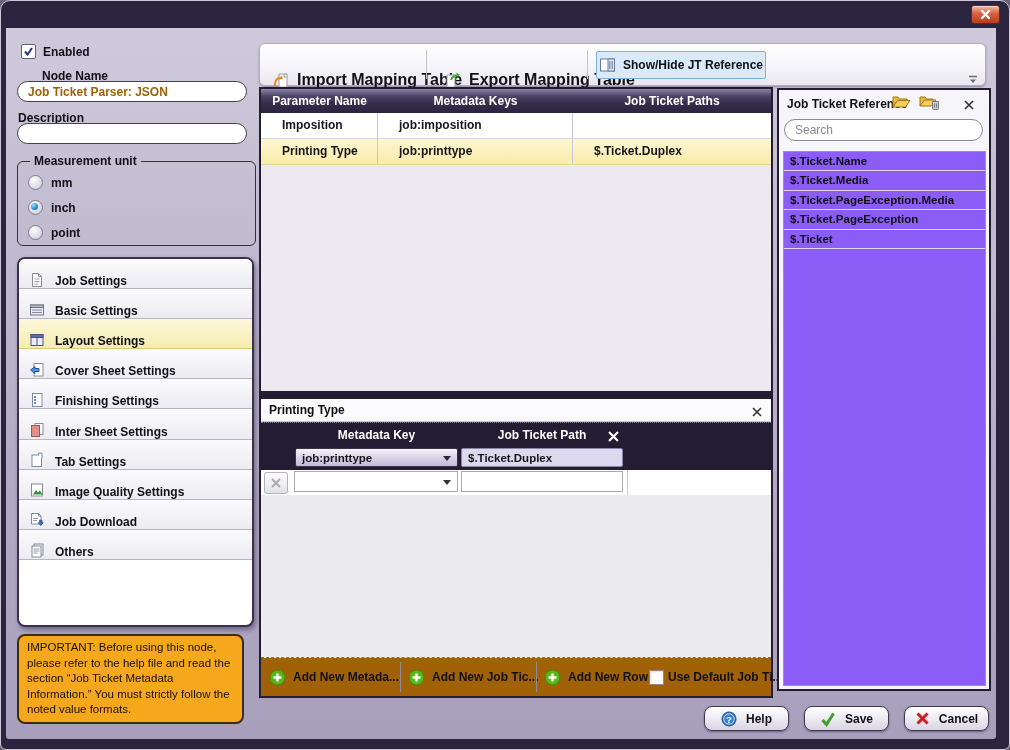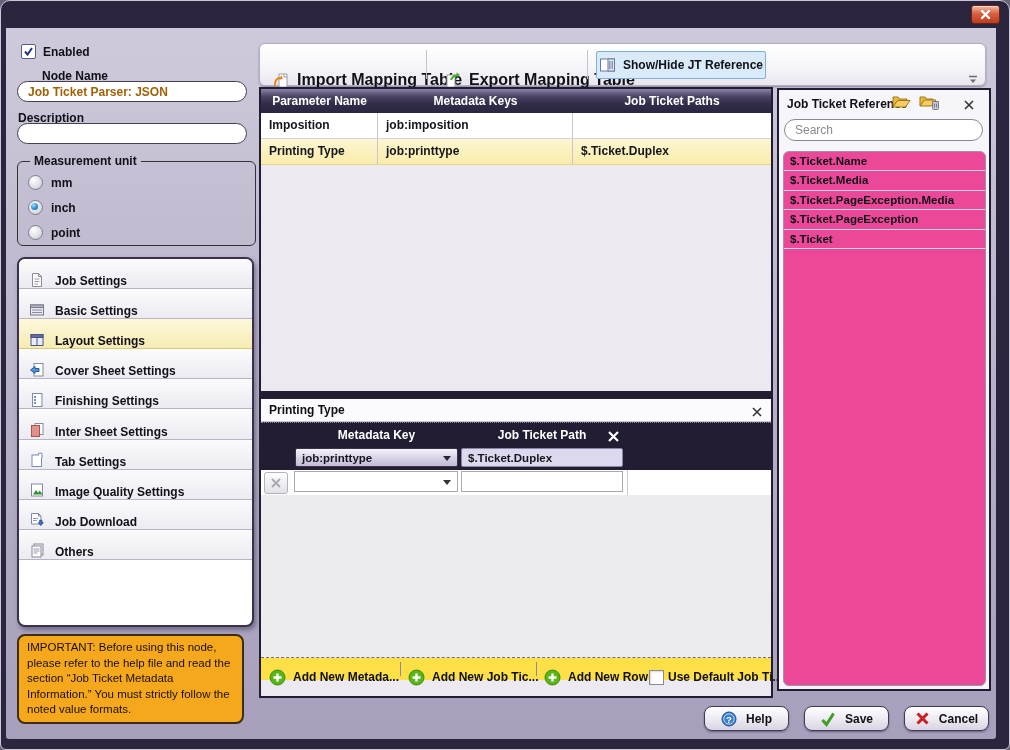--- a/index.html
+++ b/index.html
@@ -58,21 +58,21 @@
     gap:7px;font-weight:bold;font-size:12px;color:#101016;cursor:pointer;box-sizing:border-box;}
   .tb-overflow{position:absolute;right:6px;bottom:4px;width:12px;height:10px;cursor:pointer;}
   
   .main-box{position:absolute;left:258px;top:86px;width:514px;height:611px;
     border:2px solid #221d33;background:#eceaf0;box-sizing:border-box;}
   .map-header{position:absolute;left:0;top:0;width:510px;height:24px;display:flex;
     background:linear-gradient(180deg,#8d85a7 0%,#4d4566 30%,#332d49 60%,#2a2540 100%);}
   .map-header .col{color:#fff;font-weight:bold;font-size:12px;line-height:24px;text-align:center;}
   .c1{width:117px;} .c2{width:195px;} .c3{width:198px;}
   .map-row{position:absolute;left:0;width:510px;height:25px;display:flex;cursor:pointer;}
-  .map-row .cell{font-weight:bold;font-size:12px;line-height:25px;padding-left:8px;box-sizing:border-box;
+  .map-row .cell{font-weight:bold;font-size:12px;line-height:25px;padding-left:21px;box-sizing:border-box;
     border-right:1px solid #c9c5d2;color:#15151b;overflow:hidden;white-space:nowrap;}
   .map-row .cell:last-child{border-right:none;}
   .row-white{top:24px;background:#fff;border-bottom:1px solid #d6d3dc;}
   .row-sel{top:50px;background:linear-gradient(180deg,#fdf6d1 0%,#f9ecaa 100%);border-bottom:1px solid #e8d88c;}
   .dark-gap{position:absolute;left:0;top:302px;width:510px;height:8px;background:#221d33;}
   .detail-header{position:absolute;left:0;top:310px;width:510px;height:23px;background:#fbfafc;
     border-bottom:1px solid #c9c5d2;box-sizing:border-box;}
   .detail-title{position:absolute;left:8px;top:4px;font-weight:bold;font-size:12px;color:#101016;}
   .detail-close{position:absolute;right:8px;top:5px;cursor:pointer;}
   .detail-dark{position:absolute;left:0;top:333px;width:510px;height:48px;background:#221d33;
@@ -90,37 +90,37 @@
   .x-btn{position:absolute;left:3px;top:2px;width:22px;height:20px;border:1px solid #b3b3bc;border-radius:3px;
     background:linear-gradient(180deg,#fdfdfe 0%,#e2e1e7 100%);display:flex;align-items:center;justify-content:center;cursor:pointer;}
   .empty-dd{position:absolute;left:33px;top:1px;width:164px;height:21px;border:1px solid #a9a9b2;background:#fff;
     box-sizing:border-box;cursor:pointer;}
   .empty-dd .dd-arrow{top:8px;border-top-color:#333;}
   .empty-field{position:absolute;left:200px;top:1px;width:162px;height:21px;border:1px solid #a9a9b2;background:#fff;
     box-sizing:border-box;font:bold 11.5px "Liberation Sans",sans-serif;padding:0 6px;outline:none;}
   .third-sep{position:absolute;left:366px;top:0;width:1px;height:25px;background:#ccc9d4;}
   .detail-grey{position:absolute;left:0;top:406px;width:510px;height:163px;background:#ececee;
     border-bottom:1px dashed #73707e;box-sizing:border-box;}
-  .bottom-bar{position:absolute;left:0;top:569px;width:510px;height:22px;background:#fde047;}
+  .bottom-bar{position:absolute;left:0;top:569px;width:510px;height:38px;background:#a16207;}
   .add-btn{position:absolute;top:0;height:38px;display:flex;align-items:center;gap:7px;
     font-weight:bold;font-size:12px;color:#101016;cursor:pointer;}
   .bb-sep{position:absolute;top:4px;bottom:4px;width:1px;background:#8f8b9a;}
   .use-default{position:absolute;left:388px;top:0;height:38px;display:flex;align-items:center;gap:4px;cursor:pointer;}
   .cb-plain{width:13px;height:13px;background:#fff;border:1px solid #8a8a96;box-shadow:inset 1px 1px 2px #d8d8df;}
   .use-default .lbl{font-size:12px;white-space:nowrap;}
   
   .ref-panel{position:absolute;left:776px;top:87px;width:214px;height:603px;background:#f6f5f9;
     border:2px solid #221d33;box-sizing:border-box;}
   .ref-title{position:absolute;left:8px;top:7px;font-weight:bold;font-size:12px;color:#101016;}
   .ref-icon{position:absolute;cursor:pointer;}
   .ref-search{position:absolute;left:5px;top:29px;width:199px;height:22px;border:1px solid #8a8a96;border-radius:11px;
     background:#fff;box-sizing:border-box;font:12px "Liberation Sans",sans-serif;padding:0 10px;outline:none;color:#333;}
   .ref-search::placeholder{color:#8a8a92;}
-  .ref-list{position:absolute;left:4px;top:61px;width:201px;height:533px;background:#ec4899;
-    border:1px solid #9a96a6;border-radius:6px;overflow:hidden;}
+  .ref-list{position:absolute;left:4px;top:61px;width:201px;height:533px;background:#8b5cf6;
+    border:1px solid #9a96a6;border-radius:0;overflow:hidden;}
   .ref-item{height:18.4px;line-height:18.4px;padding-left:6px;font-weight:bold;font-size:11.5px;color:#101016;
     border-bottom:1px solid #d9d7df;cursor:pointer;white-space:nowrap;}
   
   .footer-btn{position:absolute;top:705px;width:85px;height:25px;border:1px solid #403a54;border-radius:8px;
     background:linear-gradient(180deg,#ffffff 0%,#ece9f1 55%,#d9d4e2 100%);
     box-shadow:0 1px 2px rgba(20,12,40,.45), inset 0 1px 0 #fff;
     display:flex;align-items:center;justify-content:center;gap:9px;
     font-weight:bold;font-size:12px;color:#101016;cursor:pointer;box-sizing:border-box;}
 </style>
 </head>

